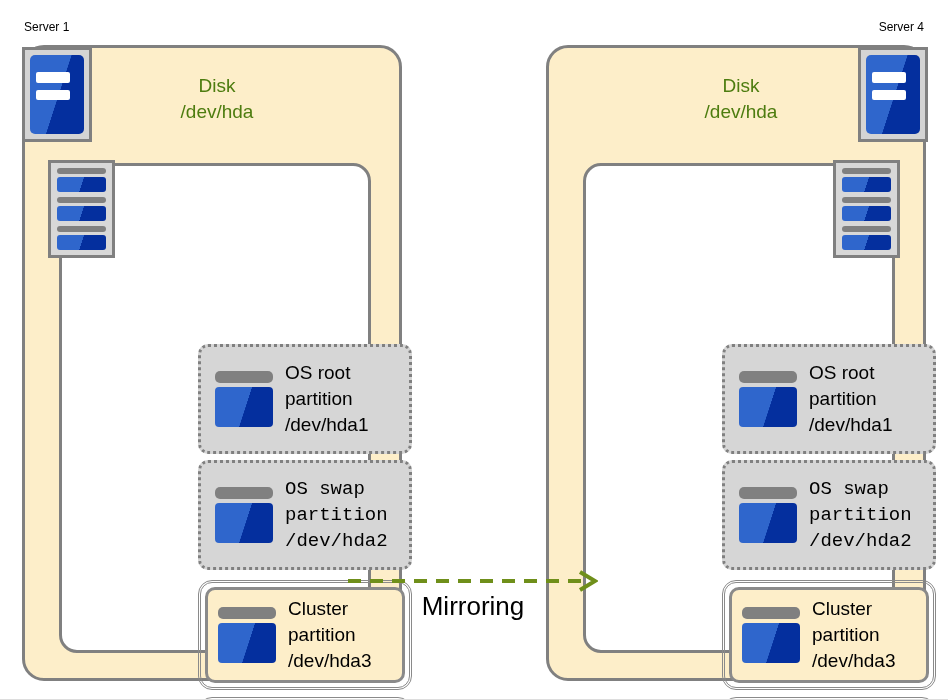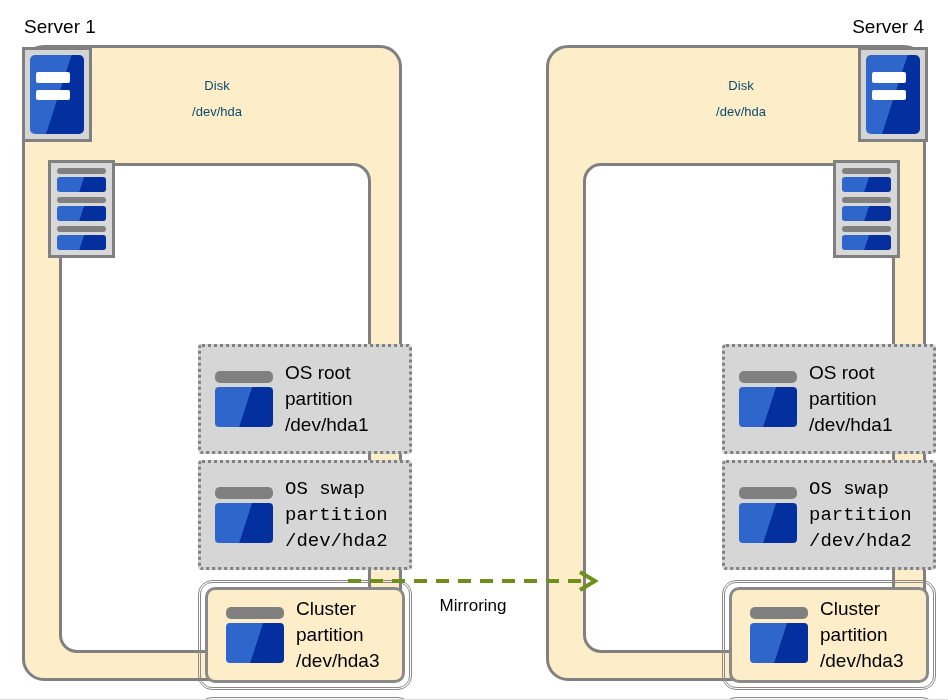--- a/index.html
+++ b/index.html
@@ -18,21 +18,21 @@
     height: 700px;
     background: #ffffff;
     overflow: hidden;
     border-bottom: 1px solid #dddddd;
     box-sizing: border-box;
   }
 
   
   .server-title {
     position: absolute;
-    font-size: 19px;
+    font-size: 12px;
     line-height: 22px;
     color: #000000;
     white-space: nowrap;
   }
   #server1-title { left: 24px; top: 16px; }
   #server2-title { right: 24px; top: 16px; }
 
   
   .server-box {
     position: absolute;
@@ -60,23 +60,23 @@
   }
   #server1-disk-box { left: 34px; }
   #server2-disk-box { left: 34px; }
 
   
   .disk-caption {
     position: absolute;
     top: 25px;
     width: 200px;
     text-align: center;
-    font-size: 13px;
+    font-size: 19px;
     line-height: 26px;
-    color: #0c4a6e;
+    color: #4d7c0f;
   }
   #server1-disk-caption { left: 92px; }
   #server2-disk-caption { left: 92px; }
 
   
   .server-icon {
     position: absolute;
     top: 47px;
     width: 70px;
     height: 95px;
@@ -152,26 +152,26 @@
     left: 136px;
     width: 214px;
     height: 110px;
     box-sizing: border-box;
     display: flex;
     align-items: center;
   }
   .partition.dotted {
     background: #d6d6d6;
     border: 3px dotted #808080;
-    border-radius: 4px;
+    border-radius: 10px;
   }
   .partition.double {
     border: 3px double #8a8a8a;
     border-radius: 14px;
-    padding: 11px;
+    padding: 3px;
   }
   .partition.double > .inner-surface {
     position: absolute;
     left: 4px; top: 4px; right: 4px; bottom: 4px;
     border: 3px solid #8a8a8a;
     border-radius: 10px;
     box-sizing: border-box;
   }
   .partition.cluster > .inner-surface { background: #fdeec9; }
 
@@ -231,21 +231,21 @@
     width: 250px;
     height: 24px;
     pointer-events: none;
   }
   #mirror-label {
     position: absolute;
     left: 348px;
     top: 594px;
     width: 250px;
     text-align: center;
-    font-size: 17px;
+    font-size: 26px;
     line-height: 24px;
     color: #000000;
   }
 </style>
 </head>
 <body>
 
 <div id="canvas">
 
   <div class="server-title" id="server1-title">Server 1</div>

